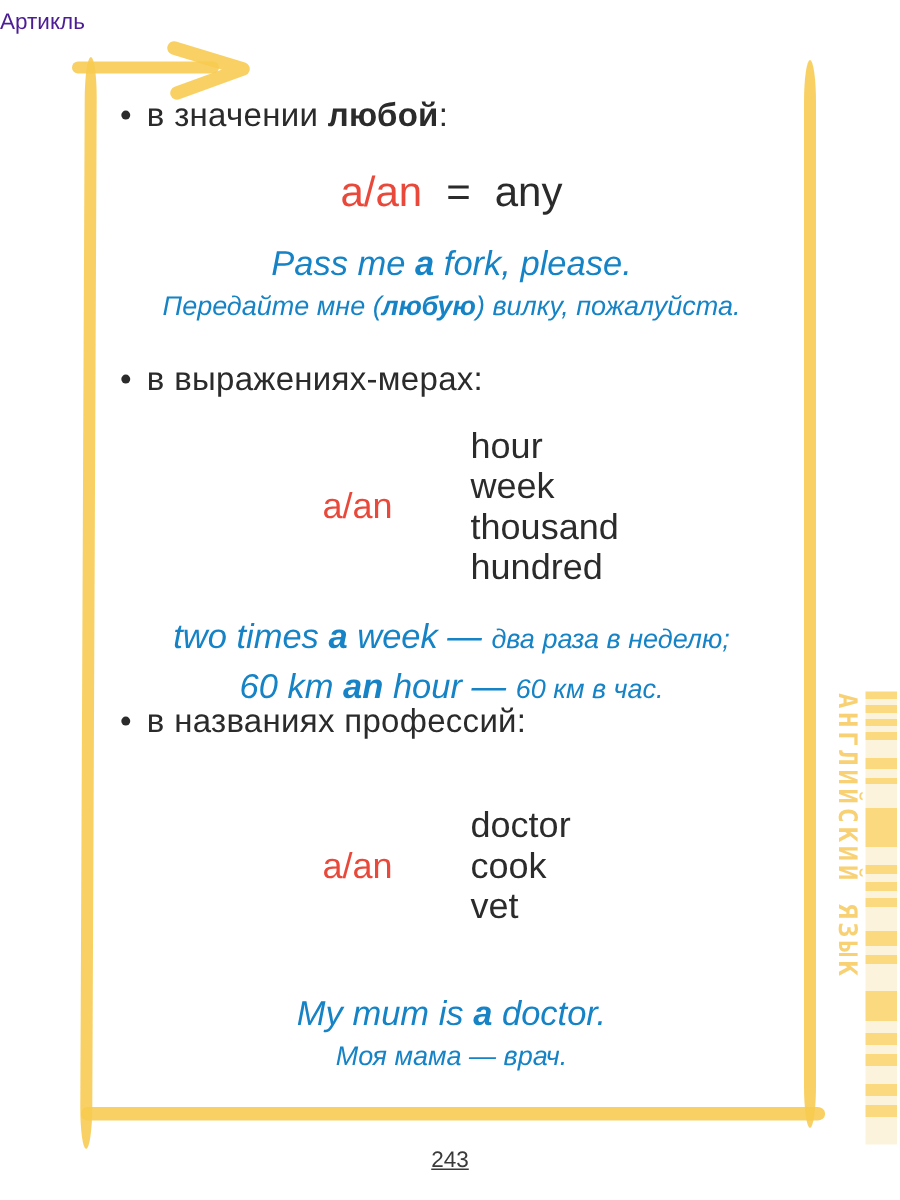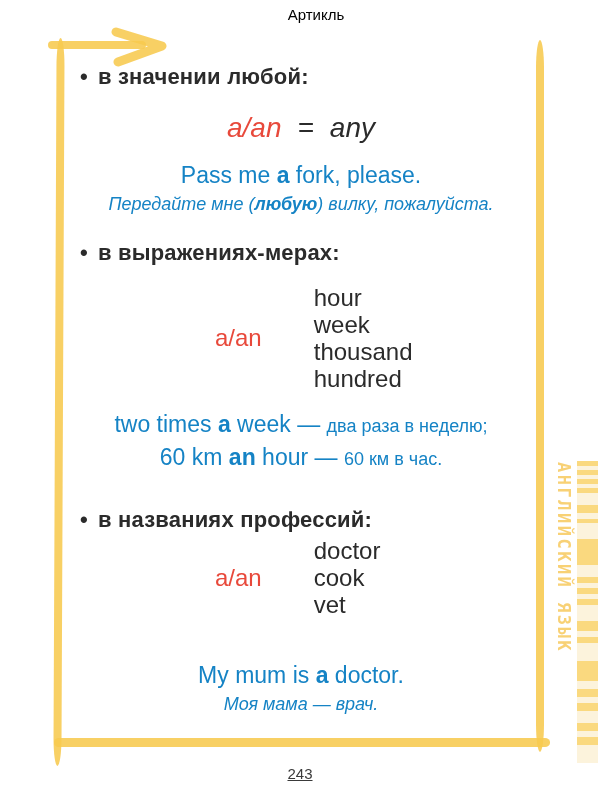--- a/index.html
+++ b/index.html
@@ -9,46 +9,46 @@
     background: #ffffff;
     font-family: "Liberation Sans", sans-serif;
     color: #2B2B2B;
     overflow: hidden;
   }
   .abs { position: absolute; }
 
   
   .running-head {
     left: 0; top: 6px; width: 100%;
-    text-align: center; font-size: 15px; color: #000000; padding-left: 32px;
+    text-align: left; font-size: 15px; color: #4c1d95;
   }
   .folio {
     left: 0; top: 765px; width: 100%;
     text-align: center; font-size: 15px; color: #3A3A3A; text-decoration: underline;
   }
 
   
   .yline { background: #F7C94E; opacity: 0.88; }
   .left-border  { left: 55px;  top: 38px;  width: 8px;   height: 728px; border-radius: 4px / 28px; transform: rotate(0.25deg); }
   .right-border { left: 536px; top: 40px;  width: 8px;   height: 712px; border-radius: 4px / 28px; }
   .bottom-border{ left: 54px;  top: 738px; width: 496px; height: 9px;   border-radius: 5px / 4px; }
   .arrow-svg { left: 46px; top: 27px; width: 130px; height: 40px; }
 
   
-  .bullet-line { left: 80px; font-size: 22px; letter-spacing: 0.2px; font-weight: bold; }
+  .bullet-line { left: 80px; font-size: 22px; letter-spacing: 0.2px; }
   .bullet-line .dot { margin-right: 10px; }
 
   
   .center-col { left: 64px; width: 474px; text-align: center; }
 
-  .equation { font-size: 28px; font-style: italic; }
+  .equation { font-size: 28px; }
   .equation .article { color: #E8493B; }
   .equation .eq { margin: 0 16px; color: #2B2B2B; }
 
-  .ex-en { font-size: 23px; color: #1583C5; }
+  .ex-en { font-size: 23px; font-style: italic; color: #1583C5; }
   .ex-ru { font-size: 18px; font-style: italic; color: #1583C5; }
   .ex-en b, .ex-ru b { font-weight: bold; }
   .ru-inline { font-size: 18px; }
 
   
   .word-group { left: 215px; display: flex; align-items: center; gap: 52px; }
   .word-group .article { color: #E8493B; font-size: 24px; }
   .word-group .words { font-size: 24px; line-height: 27px; text-align: left; }
 
   
@@ -125,21 +125,21 @@
   </div>
 </div>
 
 <div class="abs center-col ex-en" style="top:411px">
   <span>two times </span><b>a</b><span> week</span><span> — </span><span class="ru-inline">два раза в неделю;</span>
 </div>
 <div class="abs center-col ex-en" style="top:444px">
   <span>60 km </span><b>an</b><span> hour</span><span> — </span><span class="ru-inline">60 км в час.</span>
 </div>
 
-<div class="abs bullet-line" style="top:507px">
+<div class="abs bullet-line" style="top:468px">
   <span class="dot">•</span><span>в названиях профессий:</span>
 </div>
 
 <div class="abs word-group" style="top:537px">
   <span class="article">a/an</span>
   <div class="words">
     <div>doctor</div>
     <div>cook</div>
     <div>vet</div>
   </div>

